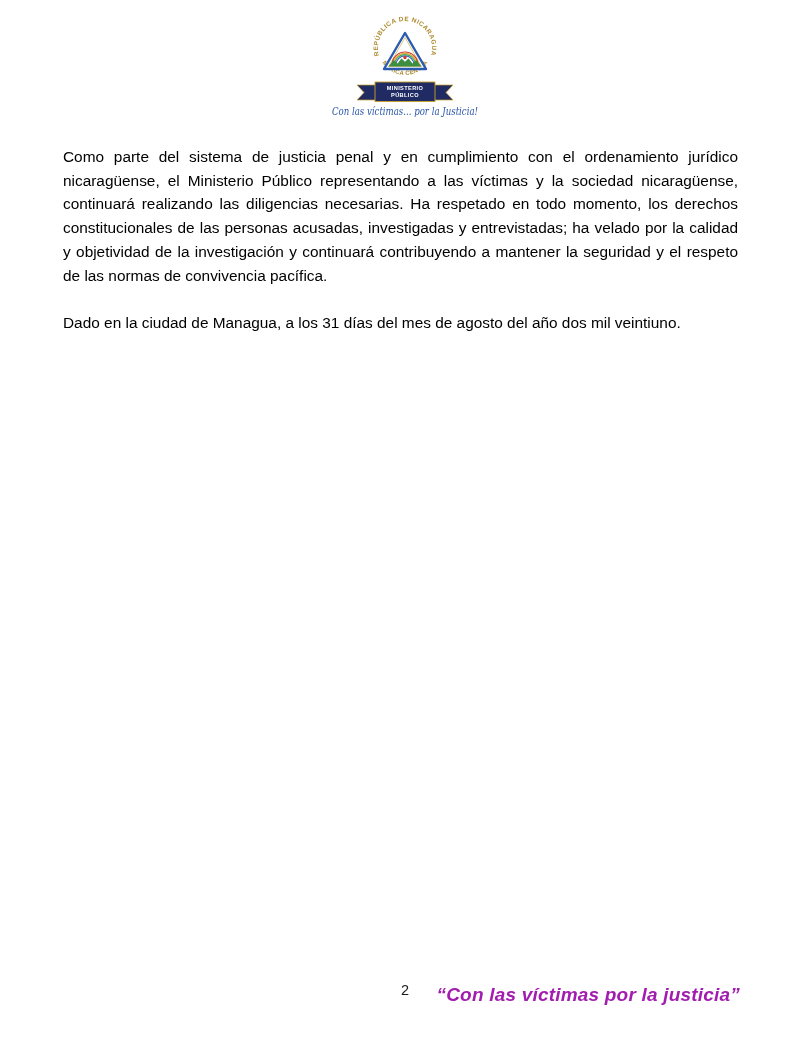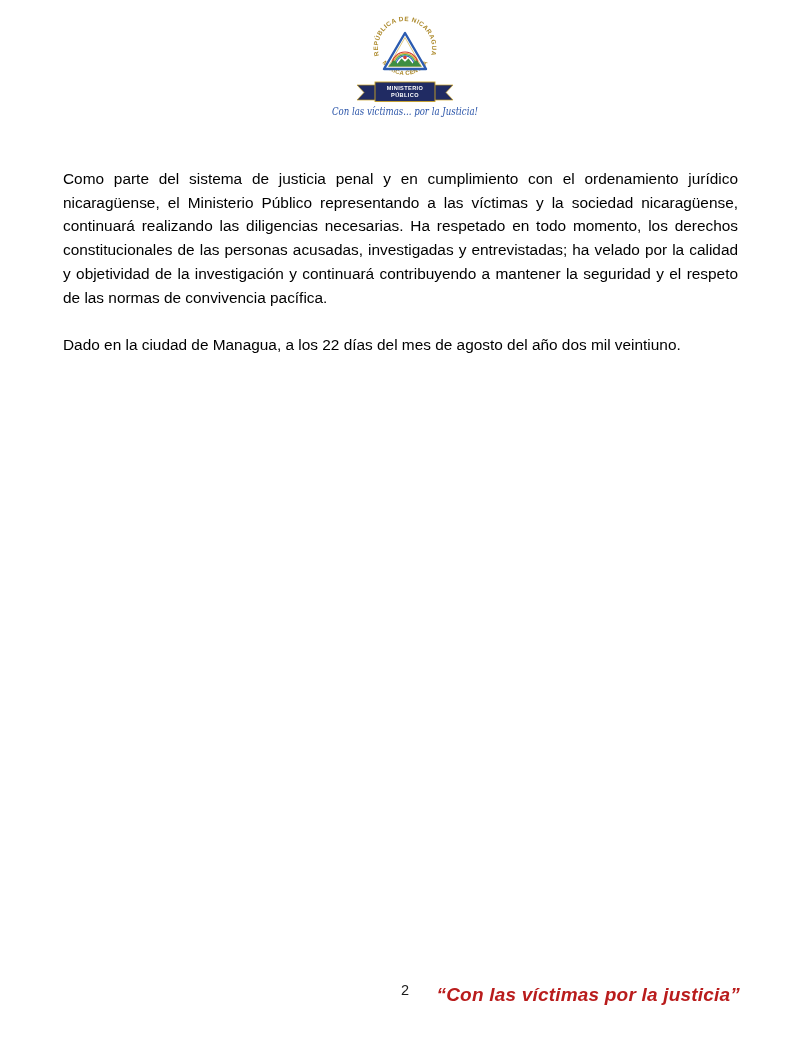--- a/index.html
+++ b/index.html
@@ -46,21 +46,20 @@
 
   
   .doc-body {
     position: absolute;
     top: 145px;
     left: 63px;
     width: 675px;
     font-size: 15.4px;
     line-height: 23.7px;
     text-align: justify;
-    margin-top: 22px;
   }
   .doc-body p { margin: 0 0 24px 0; }
   .doc-body p.tight { margin-bottom: 17px; }
   .doc-body strong { font-weight: bold; }
 
   
   .page-number {
     position: absolute;
     bottom: 50px;
     left: 0;
@@ -70,21 +69,21 @@
     color: #1a1a1a;
   }
   .footer-slogan {
     position: absolute;
     bottom: 42px;
     right: 70px;
     font-size: 19px;
     font-style: italic;
     font-weight: 600;
     letter-spacing: 0.2px;
-    color: #b91c1c;
+    color: #a21caf;
     font-family: "Liberation Sans", sans-serif;
   }
 </style>
 </head>
 <body>
 
 <div class="page">
 
   <header class="logo-wrap">
     <svg width="160" height="104" viewBox="0 0 160 104">
@@ -120,19 +119,19 @@
         <text class="ribbon-text" x="80" y="74" font-size="5.6" letter-spacing="0.4" text-anchor="middle">MINISTERIO</text>
         <text class="ribbon-text" x="80" y="81" font-size="5.6" letter-spacing="0.4" text-anchor="middle">PÚBLICO</text>
       </g>
 
       <text class="motto-text" x="80" y="99" font-size="11.5" text-anchor="middle" textLength="146" lengthAdjust="spacingAndGlyphs">Con las víctimas... por la Justicia!</text>
     </svg>
   </header>
 
   <main class="doc-body">
     <p>Como parte del sistema de justicia penal y en cumplimiento con el ordenamiento jurídico nicaragüense, el Ministerio Público representando a las víctimas y la sociedad nicaragüense, continuará realizando las diligencias necesarias. Ha respetado en todo momento, los derechos constitucionales de las personas acusadas, investigadas y entrevistadas; ha velado por la calidad y objetividad de la investigación y continuará contribuyendo a mantener la seguridad y el respeto de las normas de convivencia pacífica.</p>
-    <p>Dado en la ciudad de Managua, a los 22 días del mes de agosto del año dos mil veintiuno.</p>
+    <p>Dado en la ciudad de Managua, a los 31 días del mes de agosto del año dos mil veintiuno.</p>
   </main>
 
   <div class="page-number">2</div>
   <div class="footer-slogan">“Con las víctimas por la justicia”</div>
 
 </div>
 
 </body></html>

